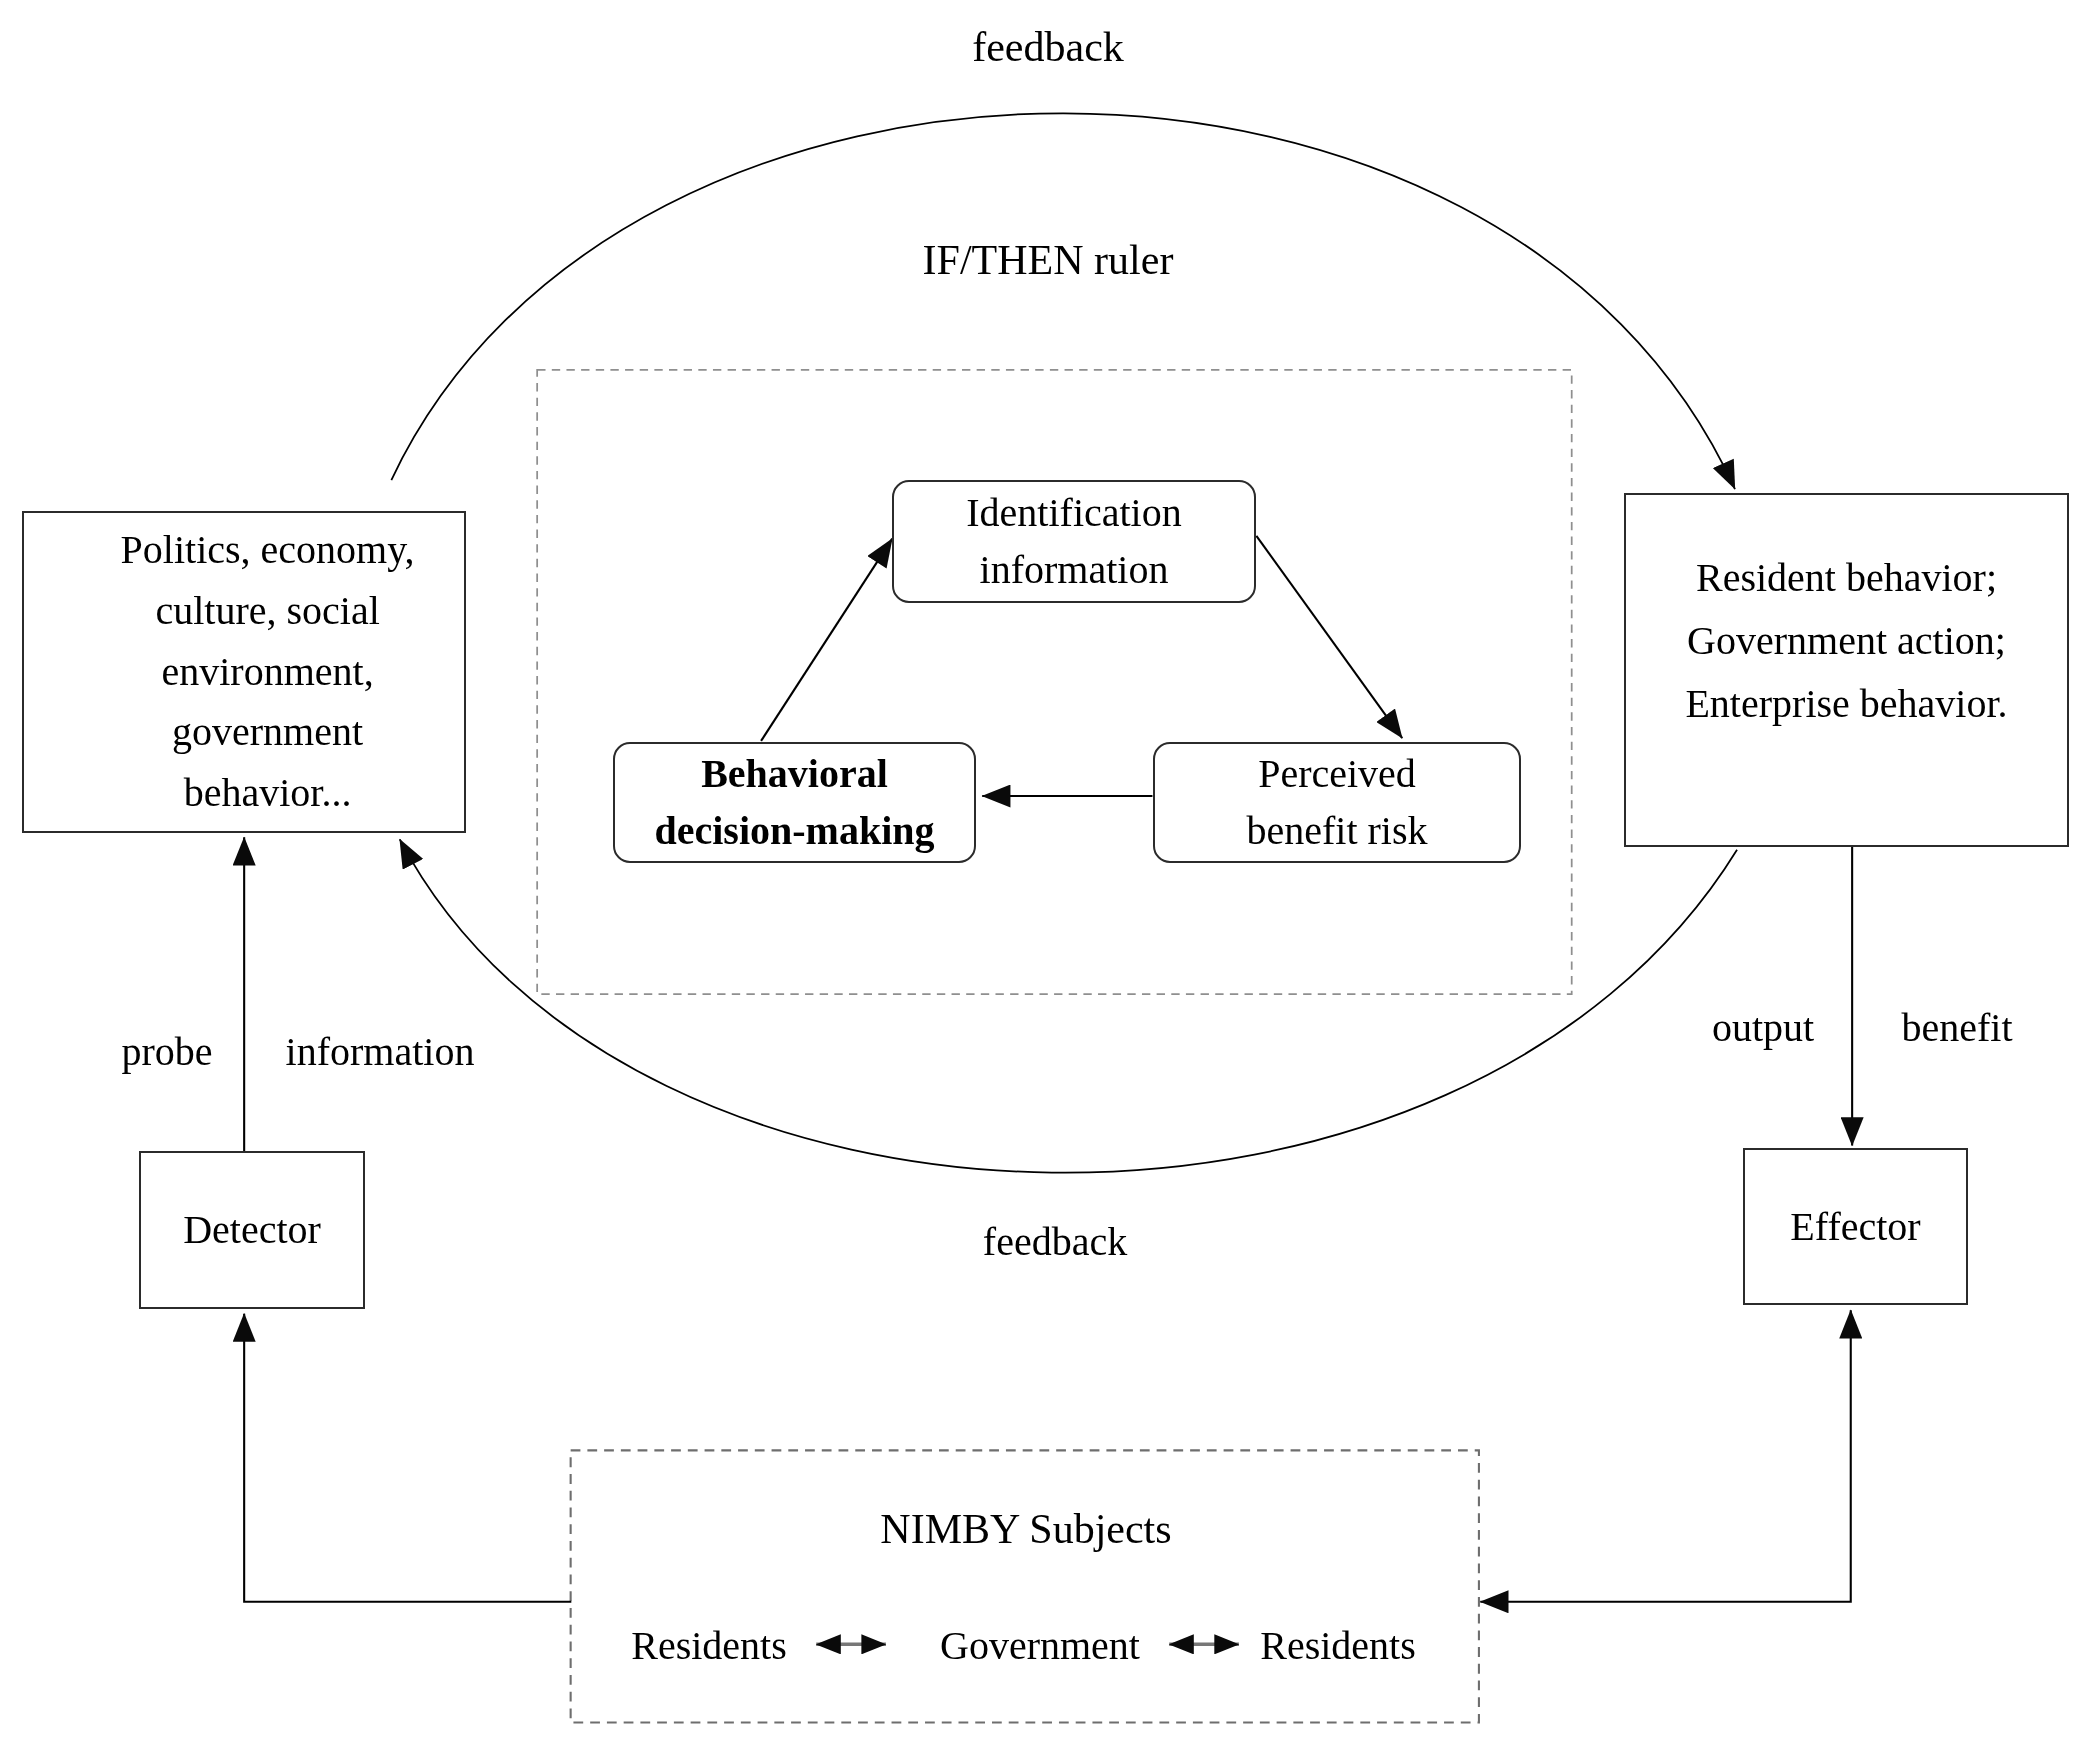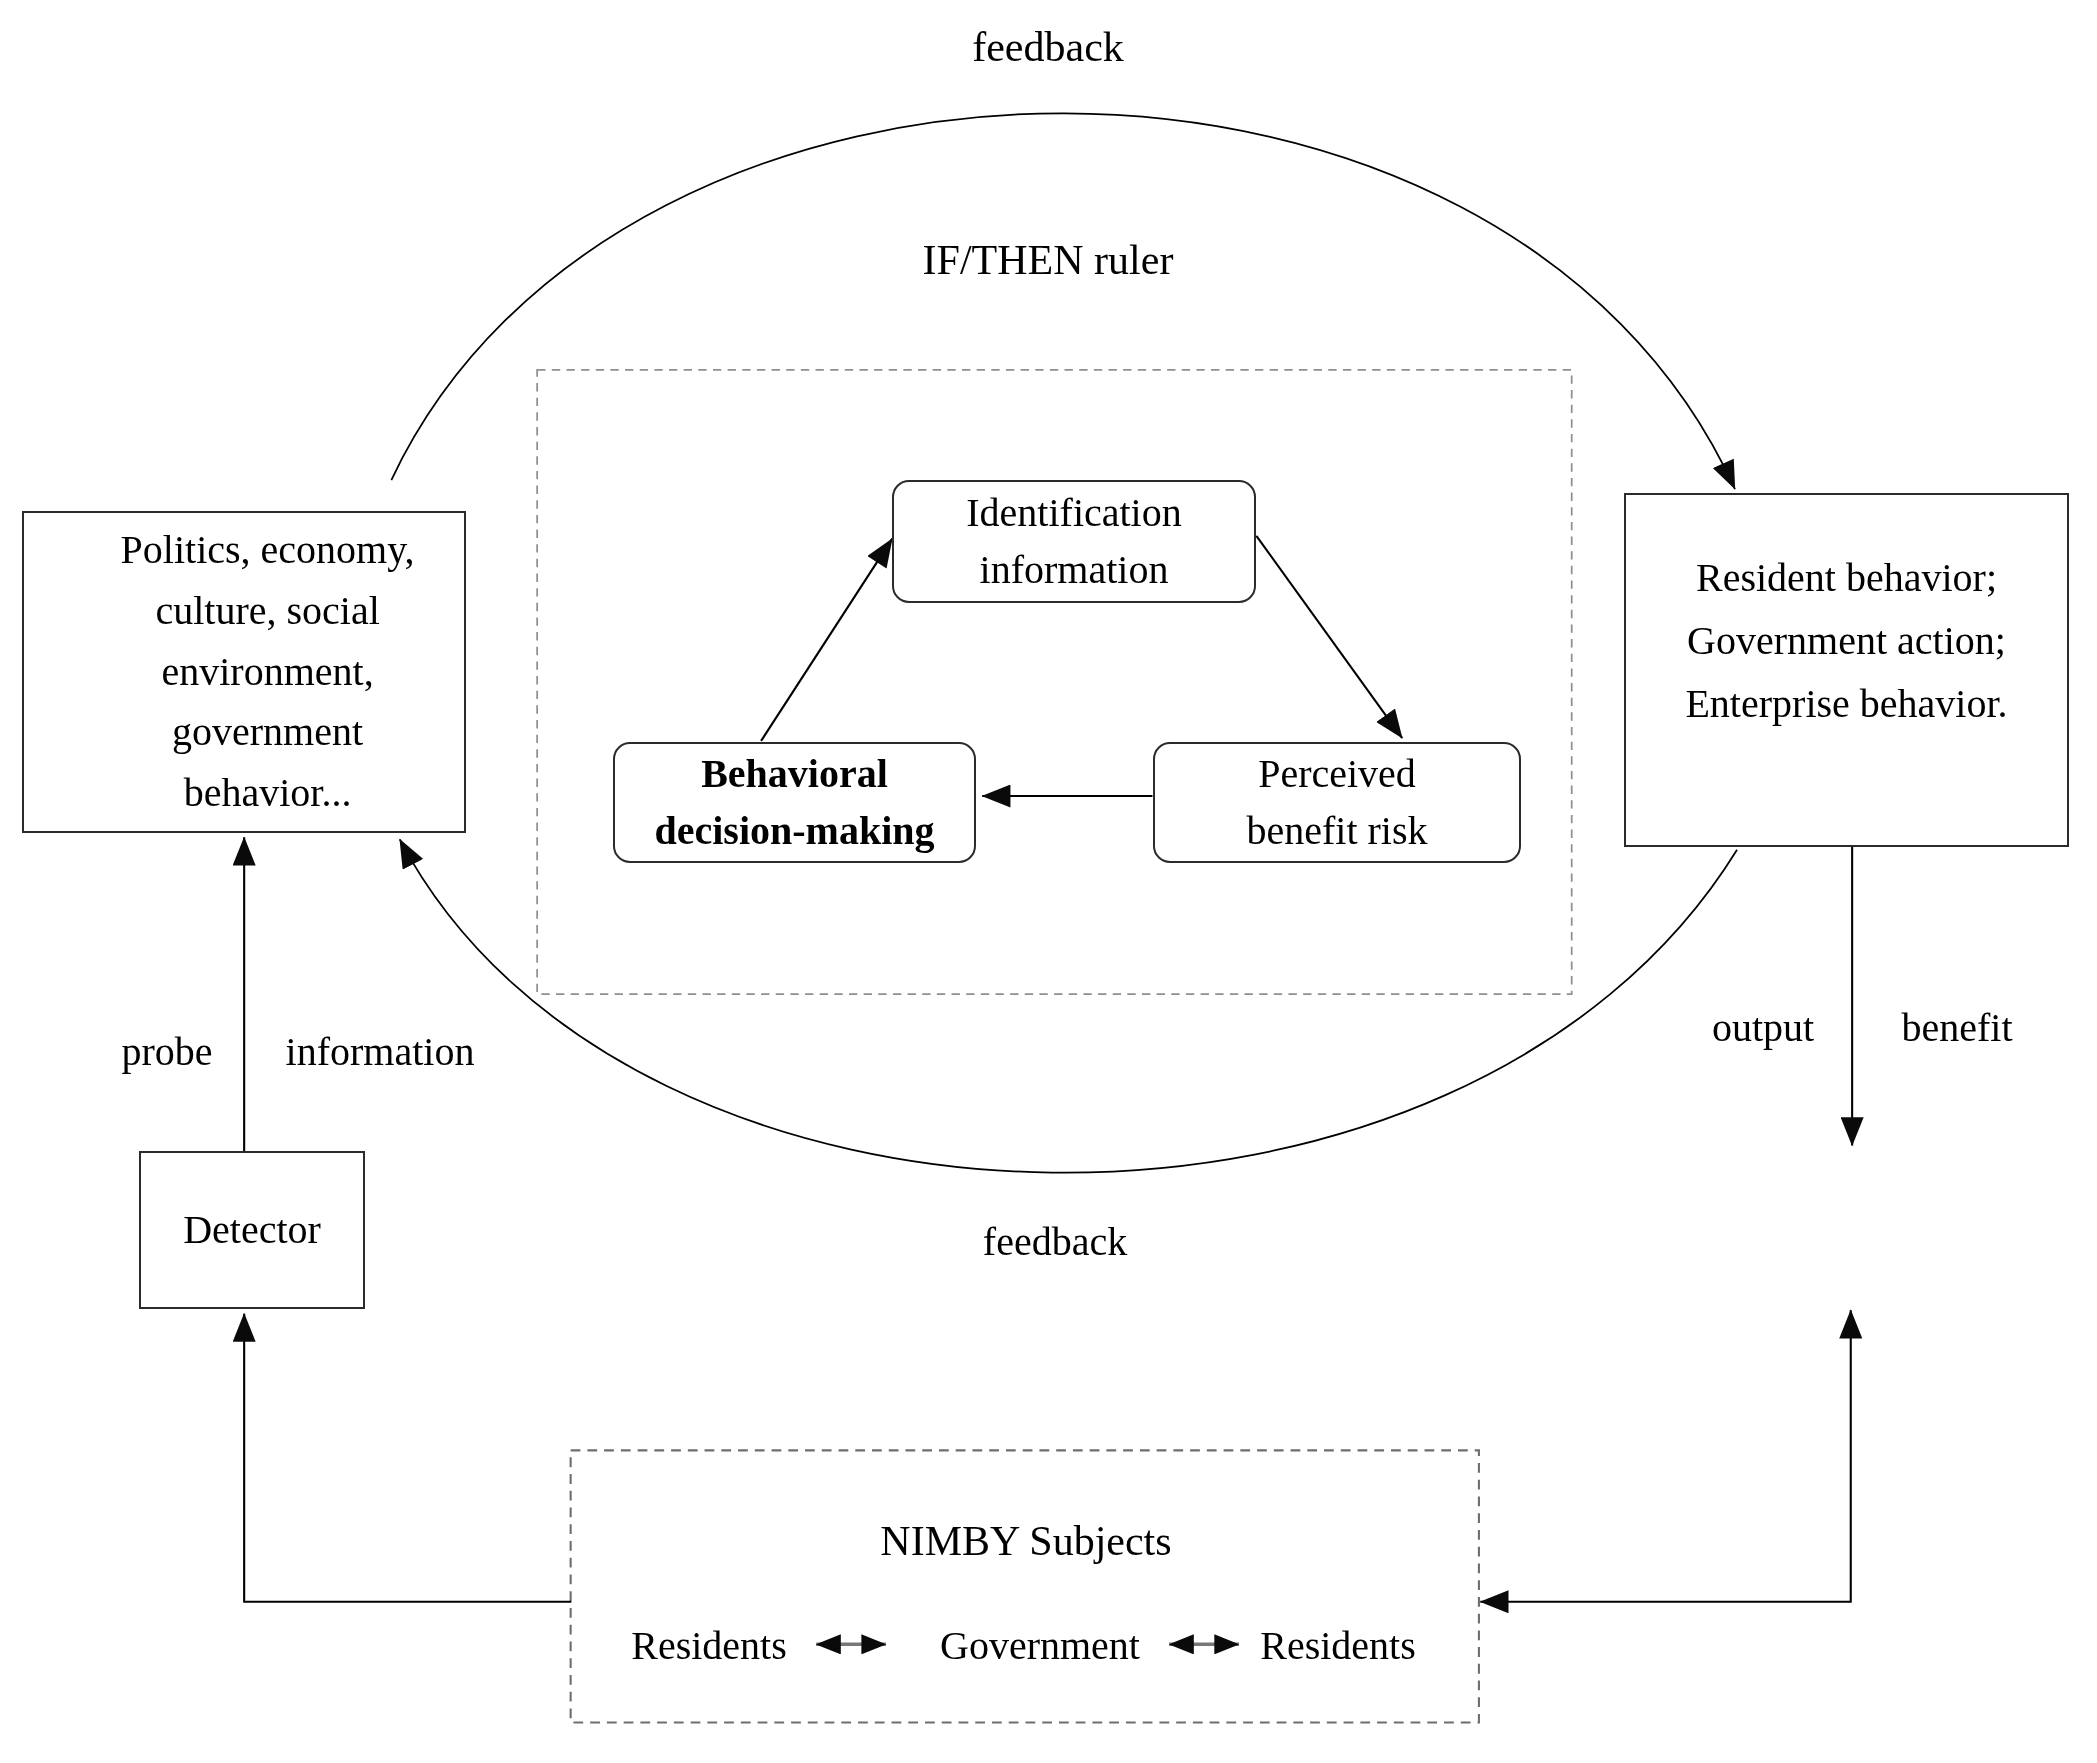--- a/index.html
+++ b/index.html
@@ -85,36 +85,37 @@
 information</div>
 
   <div class="box inner" style="left:613px;top:742px;width:363px;height:121px;font-weight:bold;">Behavioral
 decision-making</div>
 
   <div class="box inner" style="left:1153px;top:742px;width:368px;height:121px;">Perceived
 benefit risk</div>
 
   <div class="box" style="left:139px;top:1151px;width:226px;height:158px;">Detector</div>
 
+  <div class="box" style="left:1743px;top:1148px;width:225px;height:157px;">Effector</div>
 
   <div class="lbl big" style="left:1048px;top:47px;">feedback</div>
 
   <div class="lbl big" style="left:1048px;top:260px;">IF/THEN ruler</div>
 
   <div class="lbl" style="left:167px;top:1051px;">probe</div>
 
   <div class="lbl" style="left:380px;top:1051px;">information</div>
 
   <div class="lbl" style="left:1763px;top:1027px;">output</div>
 
   <div class="lbl" style="left:1957px;top:1027px;">benefit</div>
 
   <div class="lbl" style="left:1055px;top:1241px;">feedback</div>
 
-  <div class="lbl big" style="left:1026px;top:1529px;margin-top:12px;">NIMBY Subjects</div>
+  <div class="lbl big" style="left:1026px;top:1529px;">NIMBY Subjects</div>
 
   <div class="lbl" style="left:709px;top:1645px;">Residents</div>
 
   <div class="lbl" style="left:1040px;top:1645px;">Government</div>
 
   <div class="lbl" style="left:1338px;top:1645px;">Residents</div>
 
 </div>
 
 

